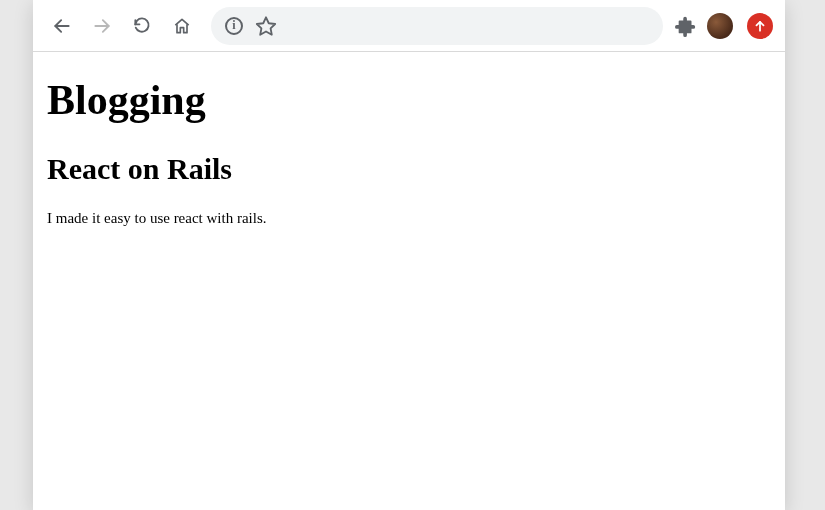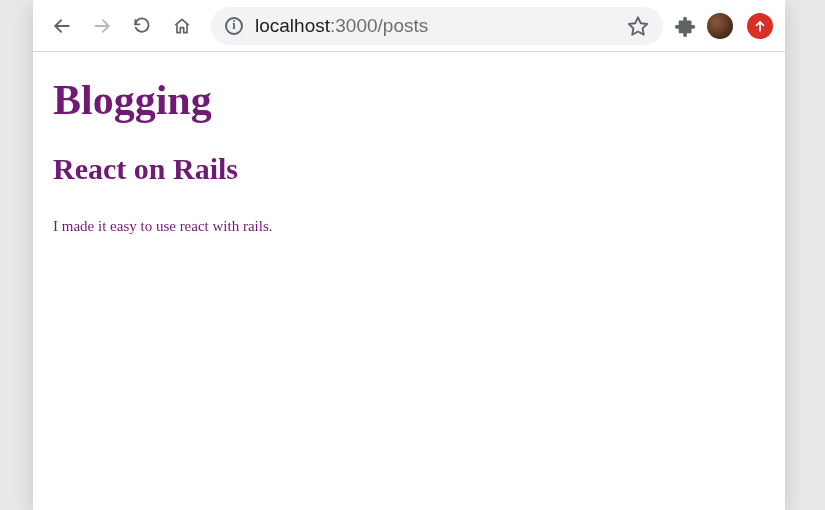--- a/index.html
+++ b/index.html
@@ -99,33 +99,33 @@
     border-radius: 50%;
     display: flex;
     align-items: center;
     justify-content: center;
     color: #fff;
     margin-left: 4px;
   }
   .up-btn svg { width: 14px; height: 14px; }
   .content {
     flex: 1;
-    padding: 24px 20px;
+    padding: 24px 14px;
     font-family: Georgia, "Times New Roman", serif;
-    color: #701a75;
+    color: #000000;
   }
   .content h1 {
     font-size: 42px;
     font-weight: bold;
     margin-bottom: 28px;
   }
   .content h2 {
     font-size: 30px;
     font-weight: bold;
-    margin-bottom: 32px;
+    margin-bottom: 24px;
   }
   .content p {
     font-size: 15px;
   }
 </style>
 </head>
 <body>
 
 <div class="window">
   <div class="tabbar"></div>
@@ -151,23 +151,20 @@
     </div>
     <div class="icon-btn">
       <svg viewBox="0 0 24 24" fill="none" stroke="currentColor" stroke-width="2.0" stroke-linejoin="round">
           <path d="M4 11 L12 4 L20 11"></path>
           <path d="M6 10v10h4v-6h4v6h4V10"></path>
         </svg>
     </div>
 
     <div class="addrbar">
       <div class="site-info">i</div>
-      <div class="url">
-        <span class="host">localhost</span><span class="rest">:3000/posts</span>
-      </div>
       <div class="star-btn">
         <svg viewBox="0 0 24 24" fill="none" stroke="currentColor" stroke-width="2" stroke-linejoin="round">
             <polygon points="12 2.5 15 9 22 9.8 17 14.6 18.3 21.5 12 18 5.7 21.5 7 14.6 2 9.8 9 9"></polygon>
           </svg>
       </div>
     </div>
 
     <div class="ext-btn">
       <svg viewBox="0 0 24 24" fill="currentColor">
           <path d="M20 11h-2V7a1 1 0 0 0-1-1h-4V4a2 2 0 1 0-4 0v2H5a1 1 0 0 0-1 1v4H2a2 2 0 1 0 0 4h2v4a1 1 0 0 0 1 1h4v2a2 2 0 1 0 4 0v-2h4a1 1 0 0 0 1-1v-4h2a2 2 0 1 0 0-4z"></path>

